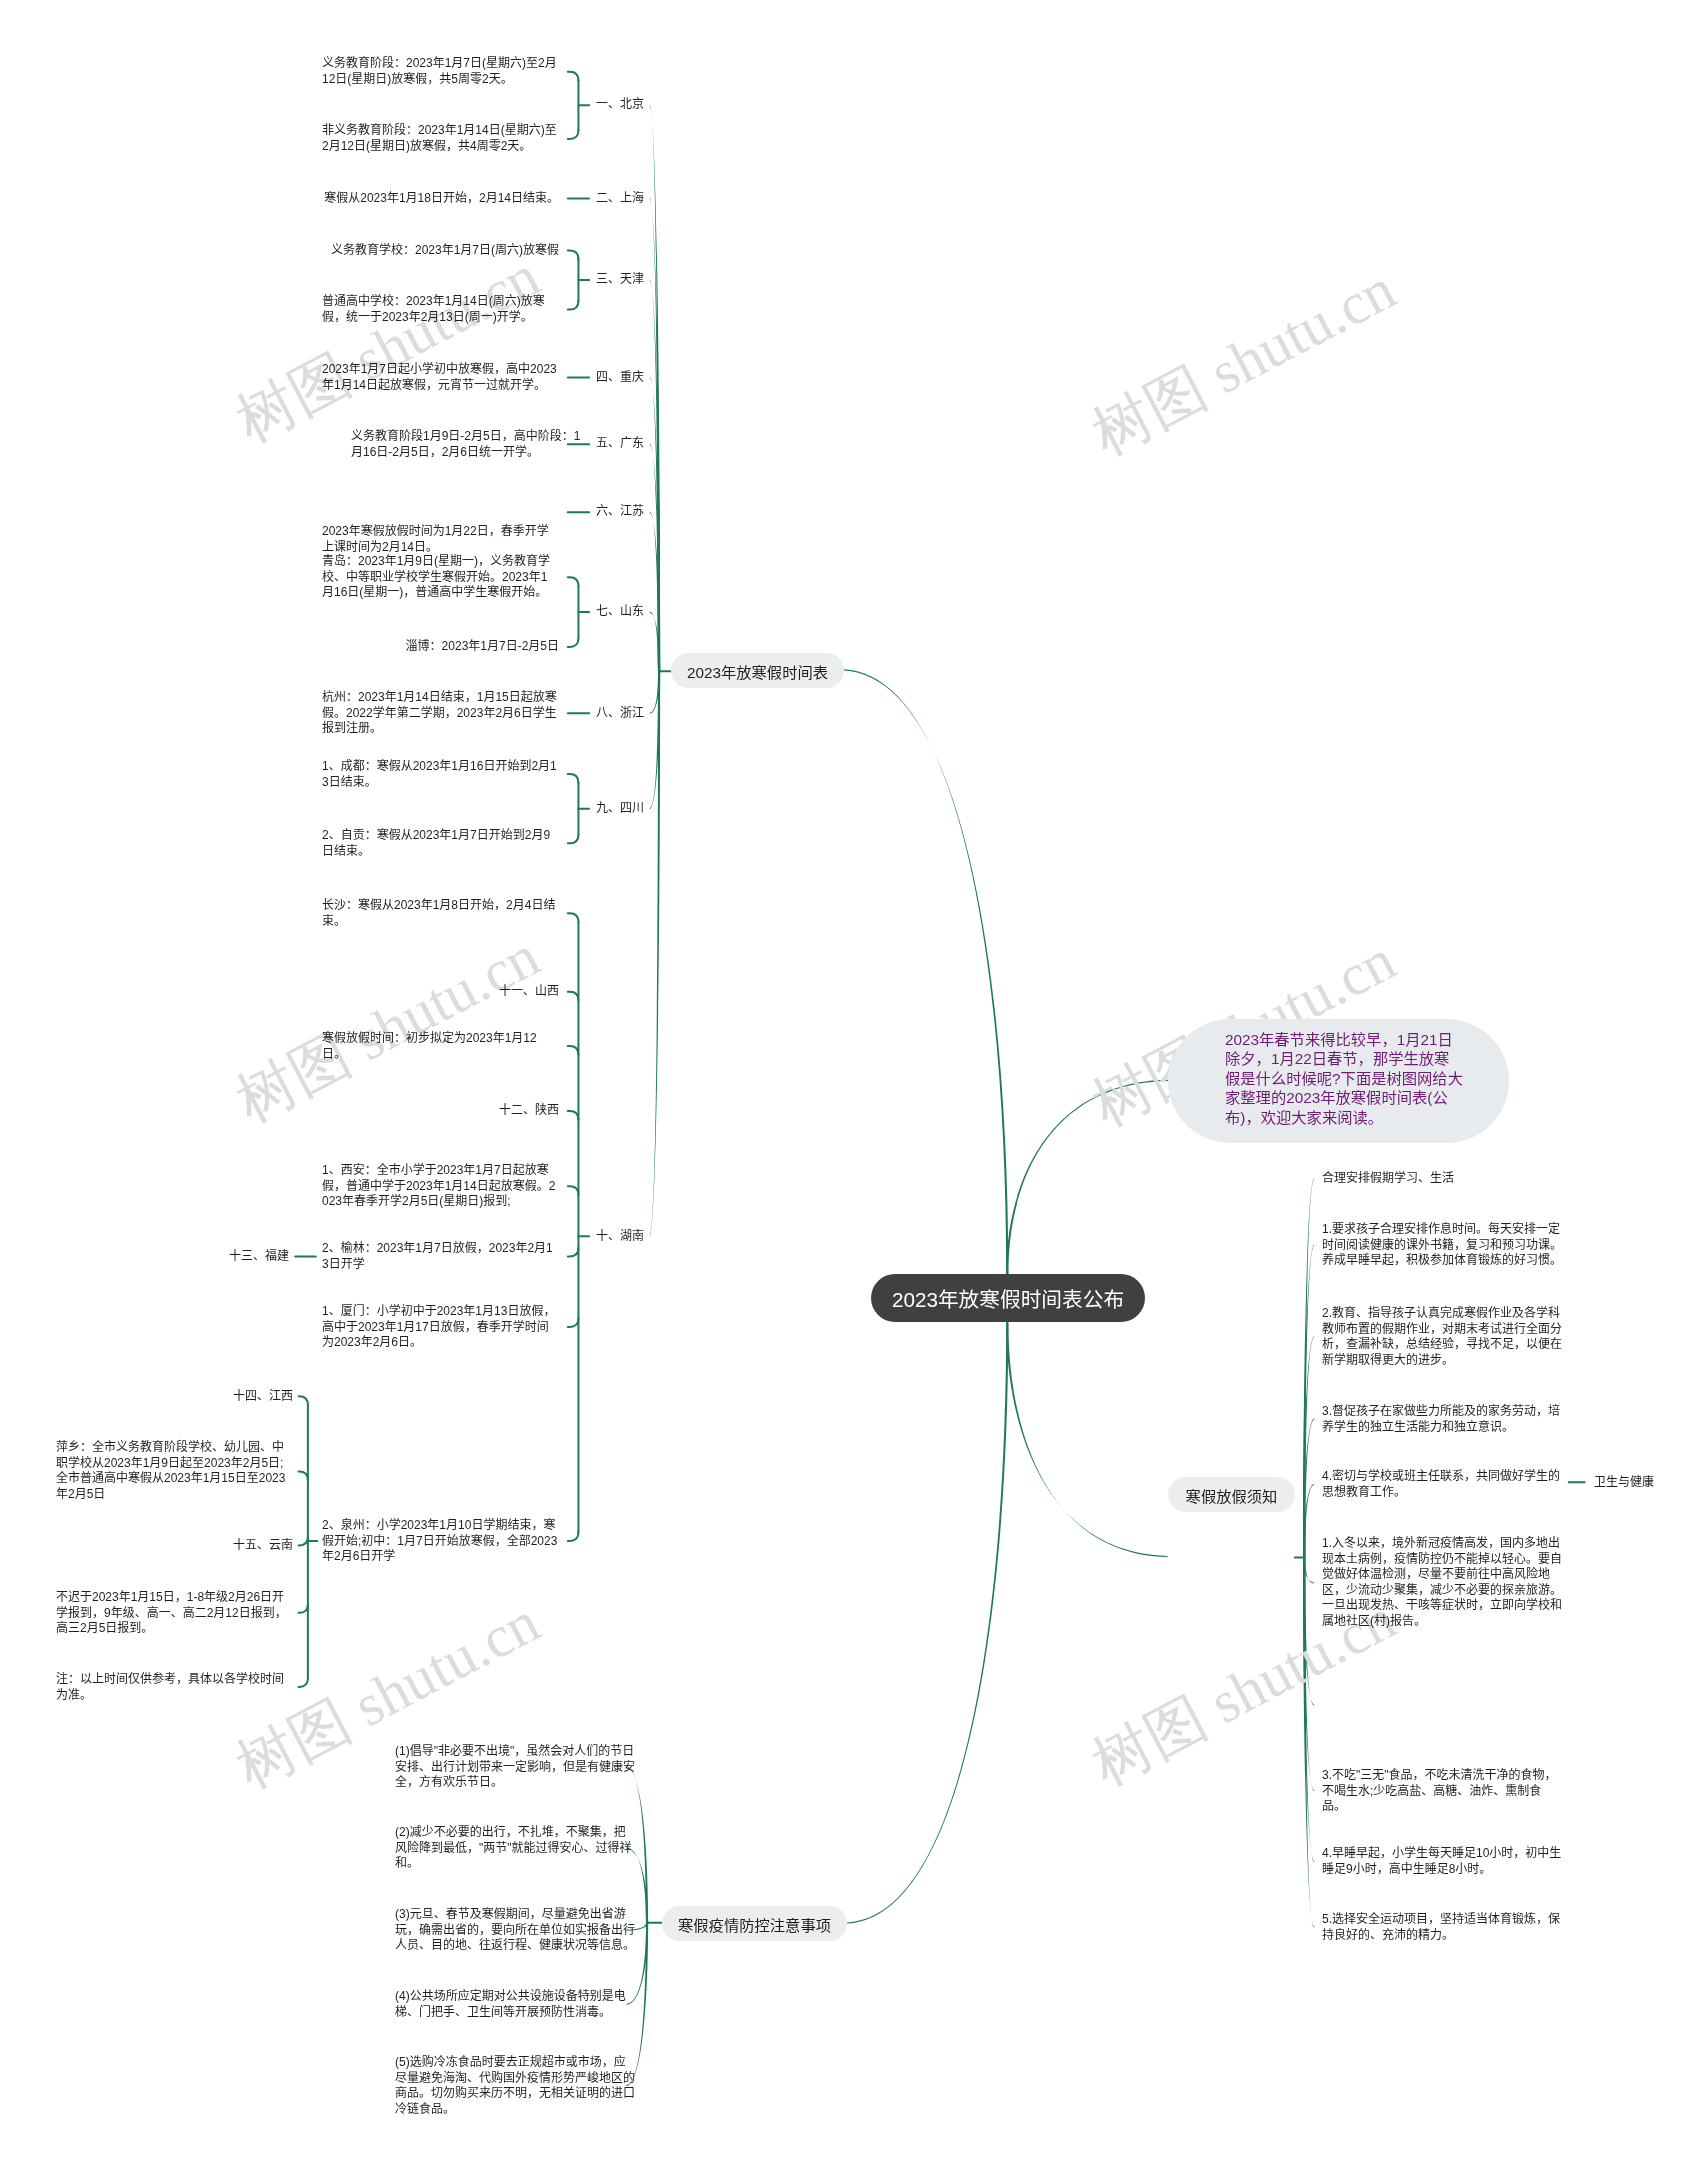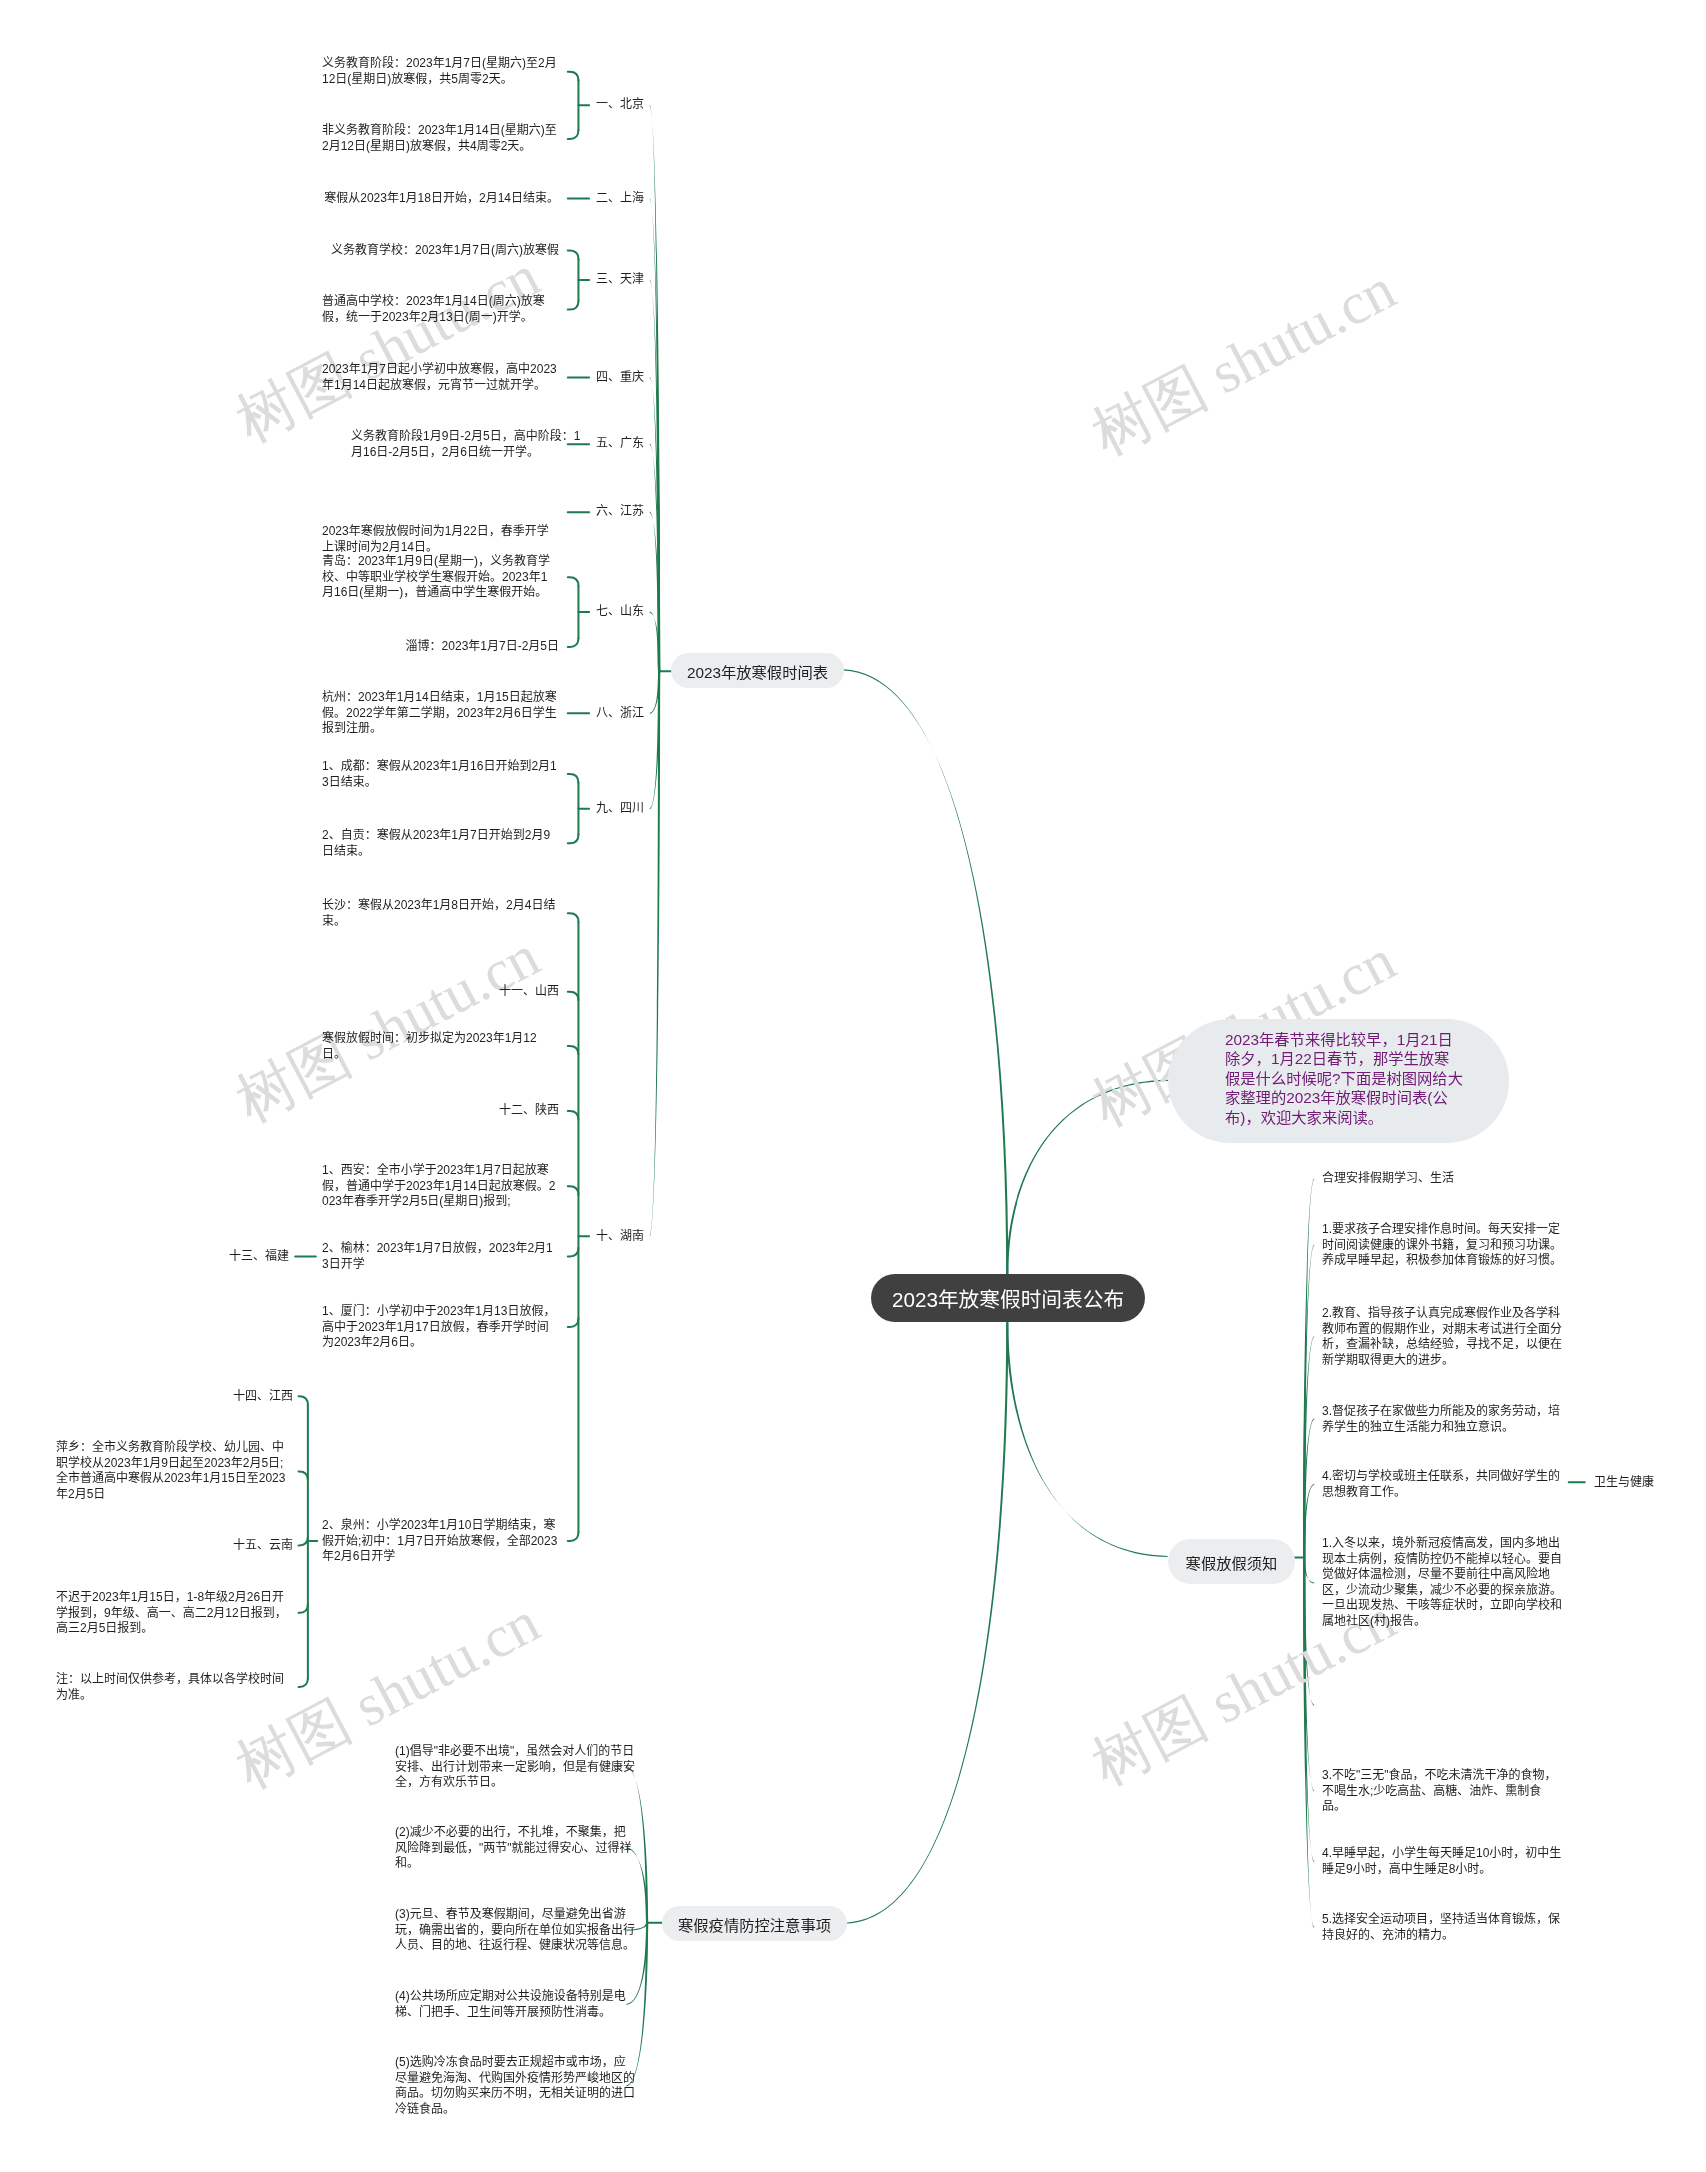--- a/index.html
+++ b/index.html
@@ -157,21 +157,21 @@
       <div class="leaf" style="top: 1672px; left: 56px; max-width: 237px; width: max-content;">注：以上时间仅供参考，具体以各学校时间为准。</div>
       <div class="pill" style="left: 662px; top: 1906px; width: 185px; height: 35px;">
         <span>寒假疫情防控注意事项</span>
       </div>
       <div class="leaf" style="top: 1744px; left: 395px; max-width: 240px; width: max-content;">(1)倡导"非必要不出境"，虽然会对人们的节日安排、出行计划带来一定影响，但是有健康安全，方有欢乐节日。</div>
       <div class="leaf" style="top: 1825px; left: 395px; max-width: 240px; width: max-content;">(2)减少不必要的出行，不扎堆，不聚集，把风险降到最低，"两节"就能过得安心、过得祥和。</div>
       <div class="leaf" style="top: 1907px; left: 395px; max-width: 240px; width: max-content;">(3)元旦、春节及寒假期间，尽量避免出省游玩，确需出省的，要向所在单位如实报备出行人员、目的地、往返行程、健康状况等信息。</div>
       <div class="leaf" style="top: 1989px; left: 395px; max-width: 240px; width: max-content;">(4)公共场所应定期对公共设施设备特别是电梯、门把手、卫生间等开展预防性消毒。</div>
       <div class="leaf" style="top: 2055px; left: 395px; max-width: 240px; width: max-content;">(5)选购冷冻食品时要去正规超市或市场，应尽量避免海淘、代购国外疫情形势严峻地区的商品。切勿购买来历不明，无相关证明的进口冷链食品。</div>
       <div class="note" style="left: 1168px; top: 1019px; width: 341px; height: 124px; padding-top: 10.7px; padding-left: 57px; padding-right: 45px;">2023年春节来得比较早，1月21日除夕，1月22日春节，那学生放寒假是什么时候呢?下面是树图网给大家整理的2023年放寒假时间表(公布)，欢迎大家来阅读。</div>
-      <div class="pill" style="left: 1168px; top: 1539px; width: 127px; height: 45px;">
+      <div class="pill" style="left: 1168px; top: 1477px; width: 127px; height: 35px;">
         <span>寒假放假须知</span>
       </div>
       <div class="leaf" style="top: 1171px; left: 1322px; max-width: 240px; width: max-content;">合理安排假期学习、生活</div>
       <div class="leaf" style="top: 1222px; left: 1322px; max-width: 240px; width: max-content;">1.要求孩子合理安排作息时间。每天安排一定时间阅读健康的课外书籍，复习和预习功课。养成早睡早起，积极参加体育锻炼的好习惯。</div>
       <div class="leaf" style="top: 1306px; left: 1322px; max-width: 240px; width: max-content;">2.教育、指导孩子认真完成寒假作业及各学科教师布置的假期作业，对期末考试进行全面分析，查漏补缺，总结经验，寻找不足，以便在新学期取得更大的进步。</div>
       <div class="leaf" style="top: 1404px; left: 1322px; max-width: 240px; width: max-content;">3.督促孩子在家做些力所能及的家务劳动，培养学生的独立生活能力和独立意识。</div>
       <div class="leaf" style="top: 1469px; left: 1322px; max-width: 240px; width: max-content;">4.密切与学校或班主任联系，共同做好学生的思想教育工作。</div>
       <div class="lbl" style="top: 1475px; left: 1594px;">卫生与健康</div>
       <div class="leaf" style="top: 1536px; left: 1322px; max-width: 240px; width: max-content;">1.入冬以来，境外新冠疫情高发，国内多地出现本土病例，疫情防控仍不能掉以轻心。要自觉做好体温检测，尽量不要前往中高风险地区，少流动少聚集，减少不必要的探亲旅游。一旦出现发热、干咳等症状时，立即向学校和属地社区(村)报告。</div>
       <div class="leaf" style="top: 1768px; left: 1322px; max-width: 240px; width: max-content;">3.不吃"三无"食品，不吃未清洗干净的食物，不喝生水;少吃高盐、高糖、油炸、熏制食品。</div>

